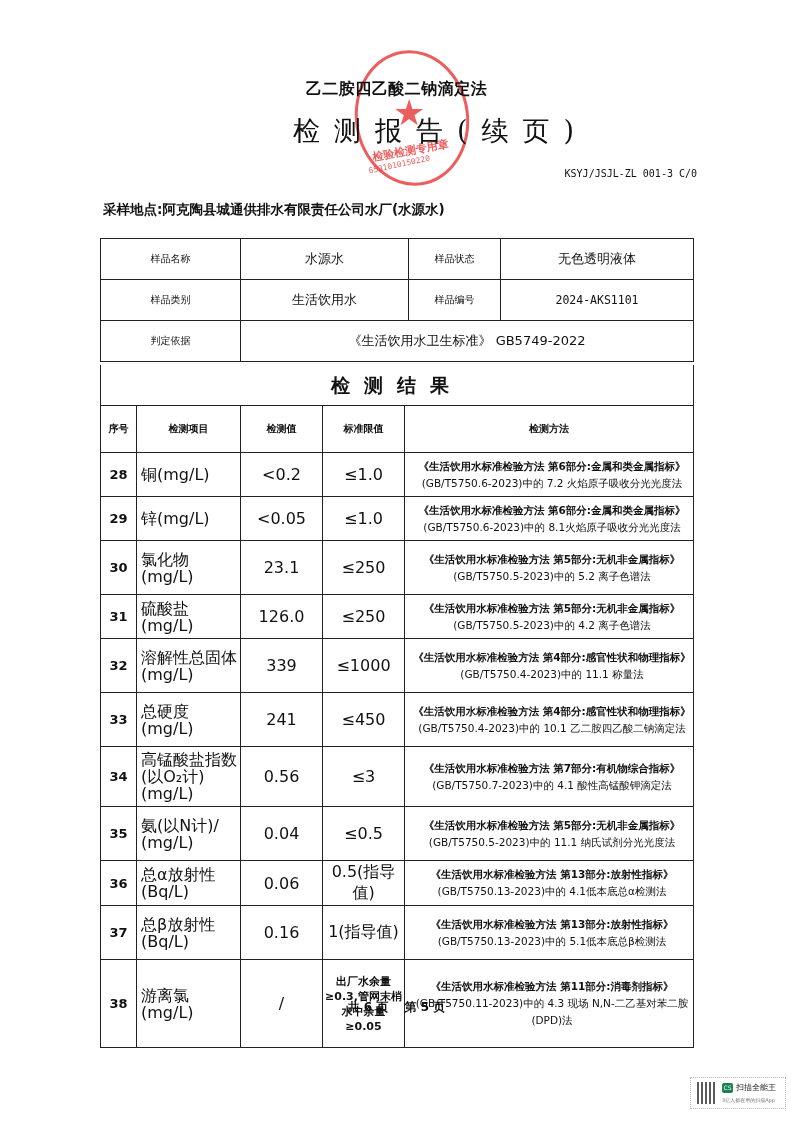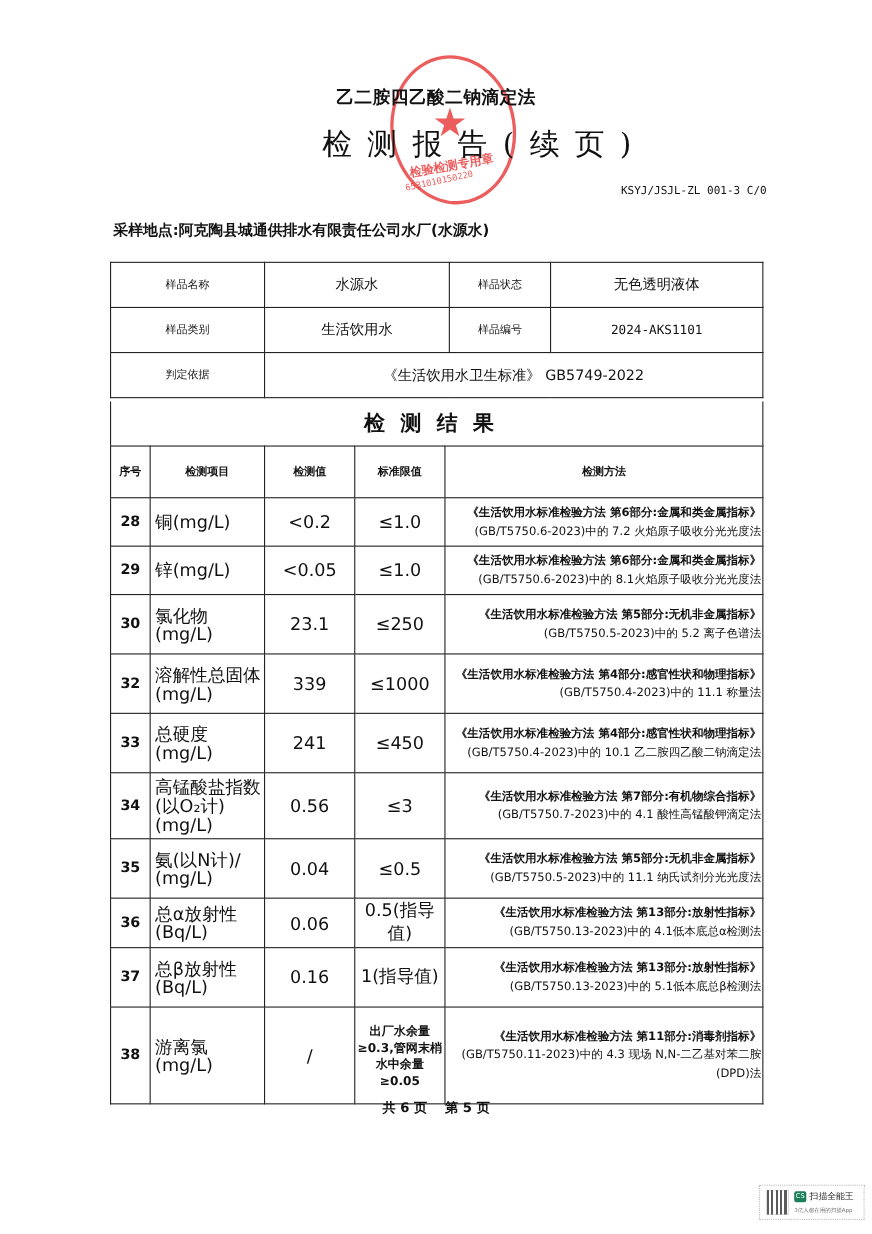--- a/index.html
+++ b/index.html
@@ -30,21 +30,21 @@
                    border-left:1.5px solid #222; border-right:1.5px solid #222;
                    text-align:center; line-height:40px; font-size:19px; font-weight:bold; letter-spacing:14px; }
 
   table.res { position:absolute; top:405px; left:100px; width:594px; border-collapse:collapse; table-layout:fixed; }
   table.res td, table.res th { border:1.5px solid #222; font-size:16px; }
   table.res th { height:44px; font-weight:bold; font-size:10px; }
   table.res td.no { text-align:center; font-weight:bold; font-size:13px; }
   table.res td.item { padding-left:4px; text-align:left; line-height:17px; }
   table.res td.val, table.res td.lim { text-align:center; }
   table.res td.lim.small { font-size:11px; line-height:15px; font-weight:bold; }
-  table.res td.method { padding-left:7px; font-size:10.5px; line-height:17px; text-align:right; }
+  table.res td.method { padding-left:7px; font-size:10.5px; line-height:17px; text-align:center; }
   table.res td.method .l1 { font-weight:bold; }
 
   .footer { position:absolute; top:999px; left:0; width:793px; text-align:center; font-size:12px; font-weight:bold; }
   .footer span { margin:0 6px; }
 
   .badge { position:absolute; left:690px; top:1077px; width:96px; height:32px; border:1px dotted #bbb; box-sizing:border-box; }
   .qr { position:absolute; left:6px; top:4px; width:20px; height:22px;
         background:repeating-linear-gradient(90deg,#333 0 2px,#fff 2px 4px),#333; opacity:0.8; }
   .cs { position:absolute; left:31px; top:5px; width:11px; height:10px; background:#1b7f57; color:#fff; font-size:6px; text-align:center; line-height:10px; border-radius:2px;}
   .badge-name { position:absolute; left:45px; top:4px; font-size:8px; color:#222; }
@@ -142,20 +142,32 @@
         <td class="item">
           <div>氯化物(mg/L)</div>
         </td>
         <td class="val"><span>23.1</span></td>
         <td class="lim"><span>≤250</span></td>
         <td class="method">
           <div class="l1">《生活饮用水标准检验方法  第5部分:无机非金属指标》</div>
           <div>(GB/T5750.5-2023)中的 5.2 离子色谱法</div>
         </td>
       </tr>
+      <tr style="height: 44px;">
+        <td class="no"><span>31</span></td>
+        <td class="item">
+          <div>硫酸盐(mg/L)</div>
+        </td>
+        <td class="val"><span>126.0</span></td>
+        <td class="lim"><span>≤250</span></td>
+        <td class="method">
+          <div class="l1">《生活饮用水标准检验方法  第5部分:无机非金属指标》</div>
+          <div>(GB/T5750.5-2023)中的 4.2 离子色谱法</div>
+        </td>
+      </tr>
       <tr style="height: 54px;">
         <td class="no"><span>32</span></td>
         <td class="item">
           <div>溶解性总固体</div>
           <div>(mg/L)</div>
         </td>
         <td class="val"><span>339</span></td>
         <td class="lim"><span>≤1000</span></td>
         <td class="method">
           <div class="l1">《生活饮用水标准检验方法  第4部分:感官性状和物理指标》</div>

